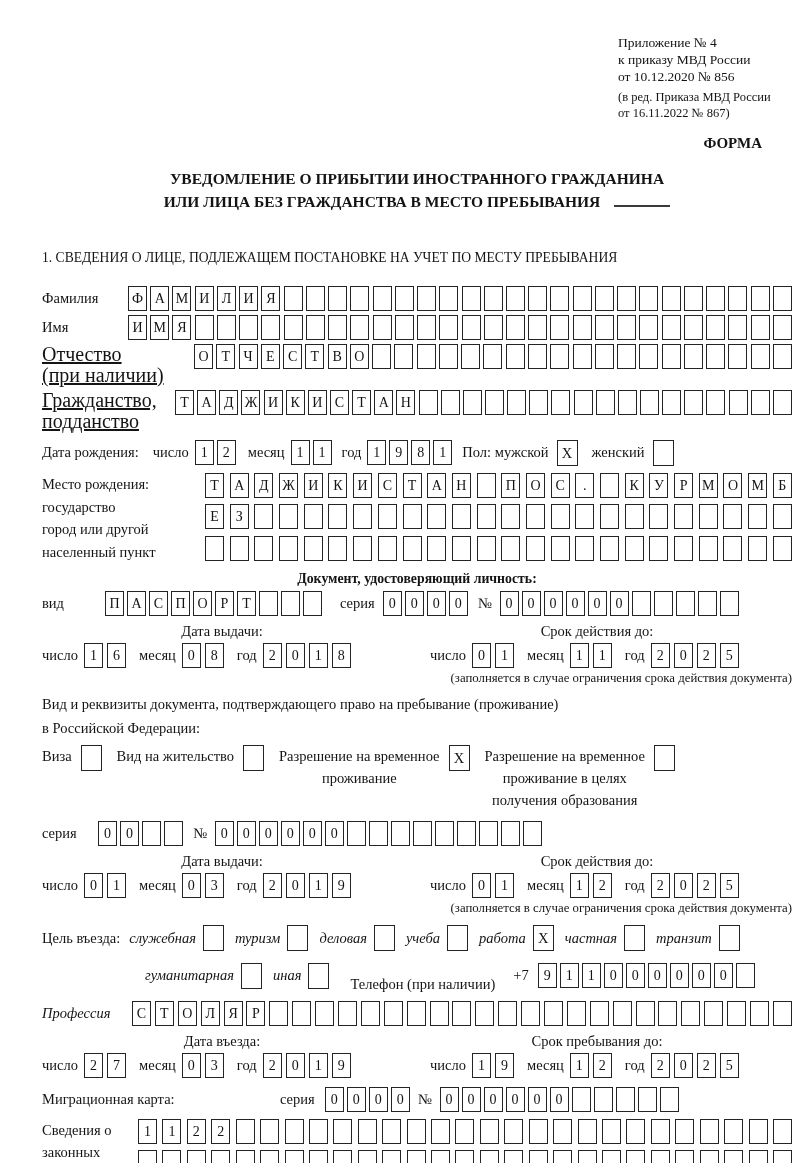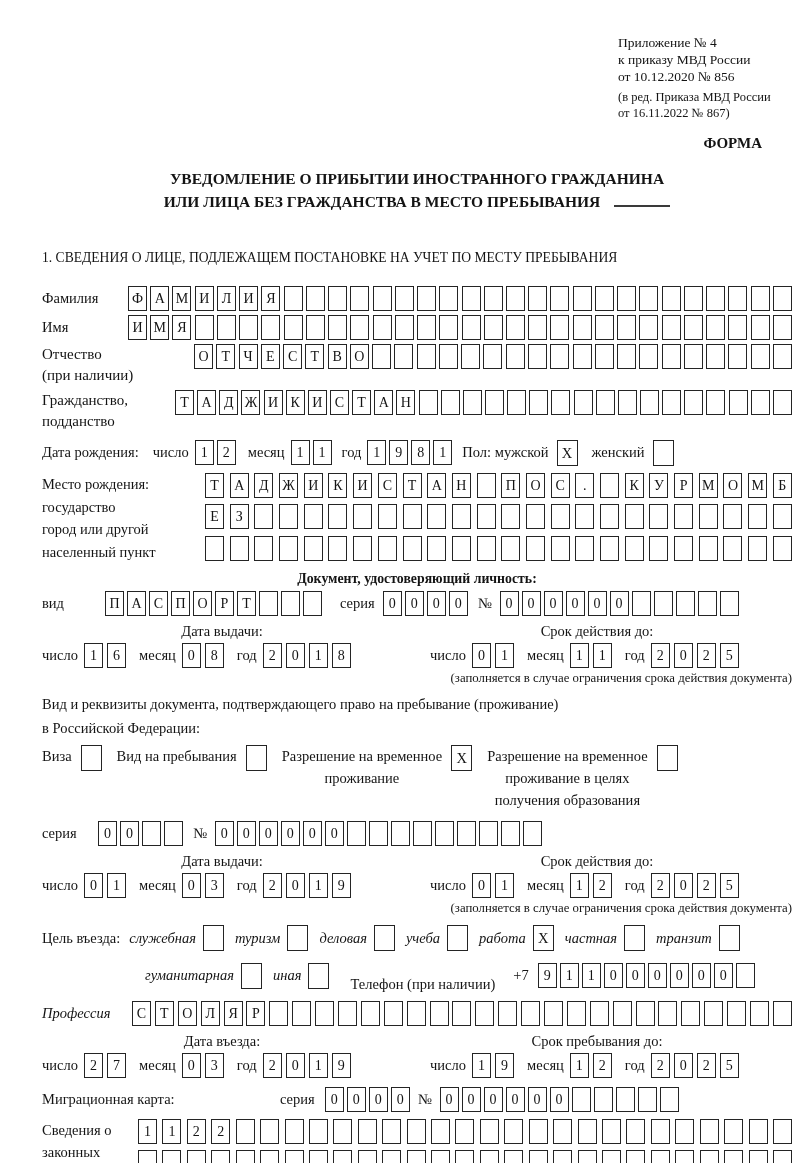--- a/index.html
+++ b/index.html
@@ -10,21 +10,21 @@
   .annex{margin-left:576px;font-size:13.5px;line-height:17px;white-space:nowrap;}
   .annex-sub{font-size:12.5px;line-height:16px;white-space:nowrap;}
   .annex-sub.first{margin-top:4px;}
   .forma{text-align:right;padding-right:30px;font-weight:bold;font-size:15px;margin-top:14px;}
   .title{text-align:center;font-weight:bold;font-size:15.5px;line-height:23px;margin-top:15px;}
   .uline{display:inline-block;width:56px;border-bottom:2px solid #3a3a3a;height:0.9em;margin-left:14px;}
   .section-h{font-weight:normal;font-size:13.6px;margin-top:37px;}
 
   .frow{display:flex;align-items:flex-start;margin-top:4px;}
   .flabel{font-size:14.5px;line-height:25px;white-space:nowrap;}
-  .mlabel div{font-size:15px;line-height:21px;white-space:nowrap;}
+  .mlabel div{font-size:20px;line-height:21px;white-space:nowrap;text-decoration:underline;}
   .w86{width:86px;flex:none;}
   .w152{width:152px;flex:none;}
   .w133{width:133px;flex:none;}
   .w63{width:63px;flex:none;}
   .w56{width:56px;flex:none;}
   .w90{width:90px;flex:none;font-style:italic;}
   .w238{width:238px;flex:none;}
 
   .cell{width:19px;height:25px;border:1.5px solid #242424;box-sizing:border-box;
         display:flex;align-items:center;justify-content:center;font-size:14px;flex:none;background:#fff;}
@@ -440,21 +440,21 @@
 
   <div class="plain">Вид и реквизиты документа, подтверждающего право на пребывание (проживание)</div>
   <div class="plain" style="margin-top:2px;">в Российской Федерации:</div>
 
   <div class="opts">
     <div class="opt">
       <span class="ol">Виза</span>
       <span class="checkbox"></span>
     </div>
     <div class="opt">
-      <span class="ol">Вид на пребывания</span>
+      <span class="ol">Вид на жительство</span>
       <span class="checkbox"></span>
     </div>
     <div class="opt">
       <span class="olc">
         <span>Разрешение на временное</span><br>
         <span>проживание</span>
       </span>
       <span class="checkbox">X</span>
     </div>
     <div class="opt" style="margin-right:0;">

